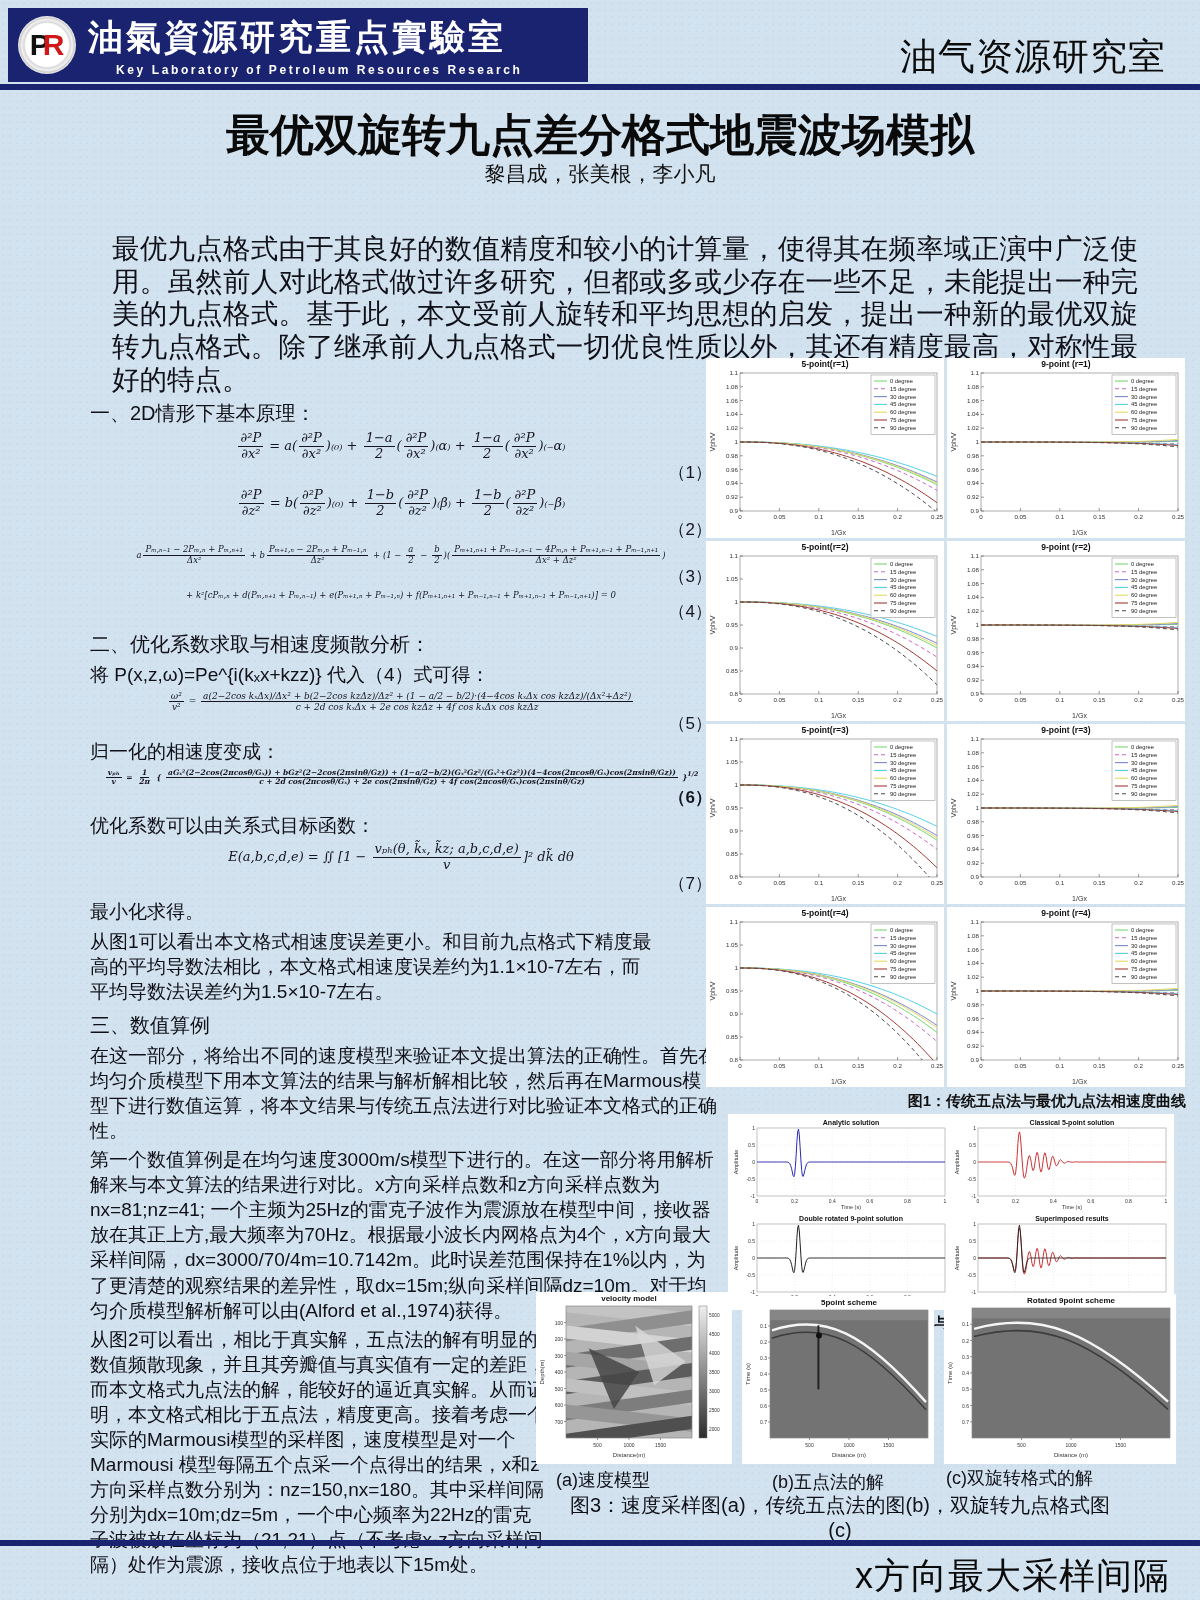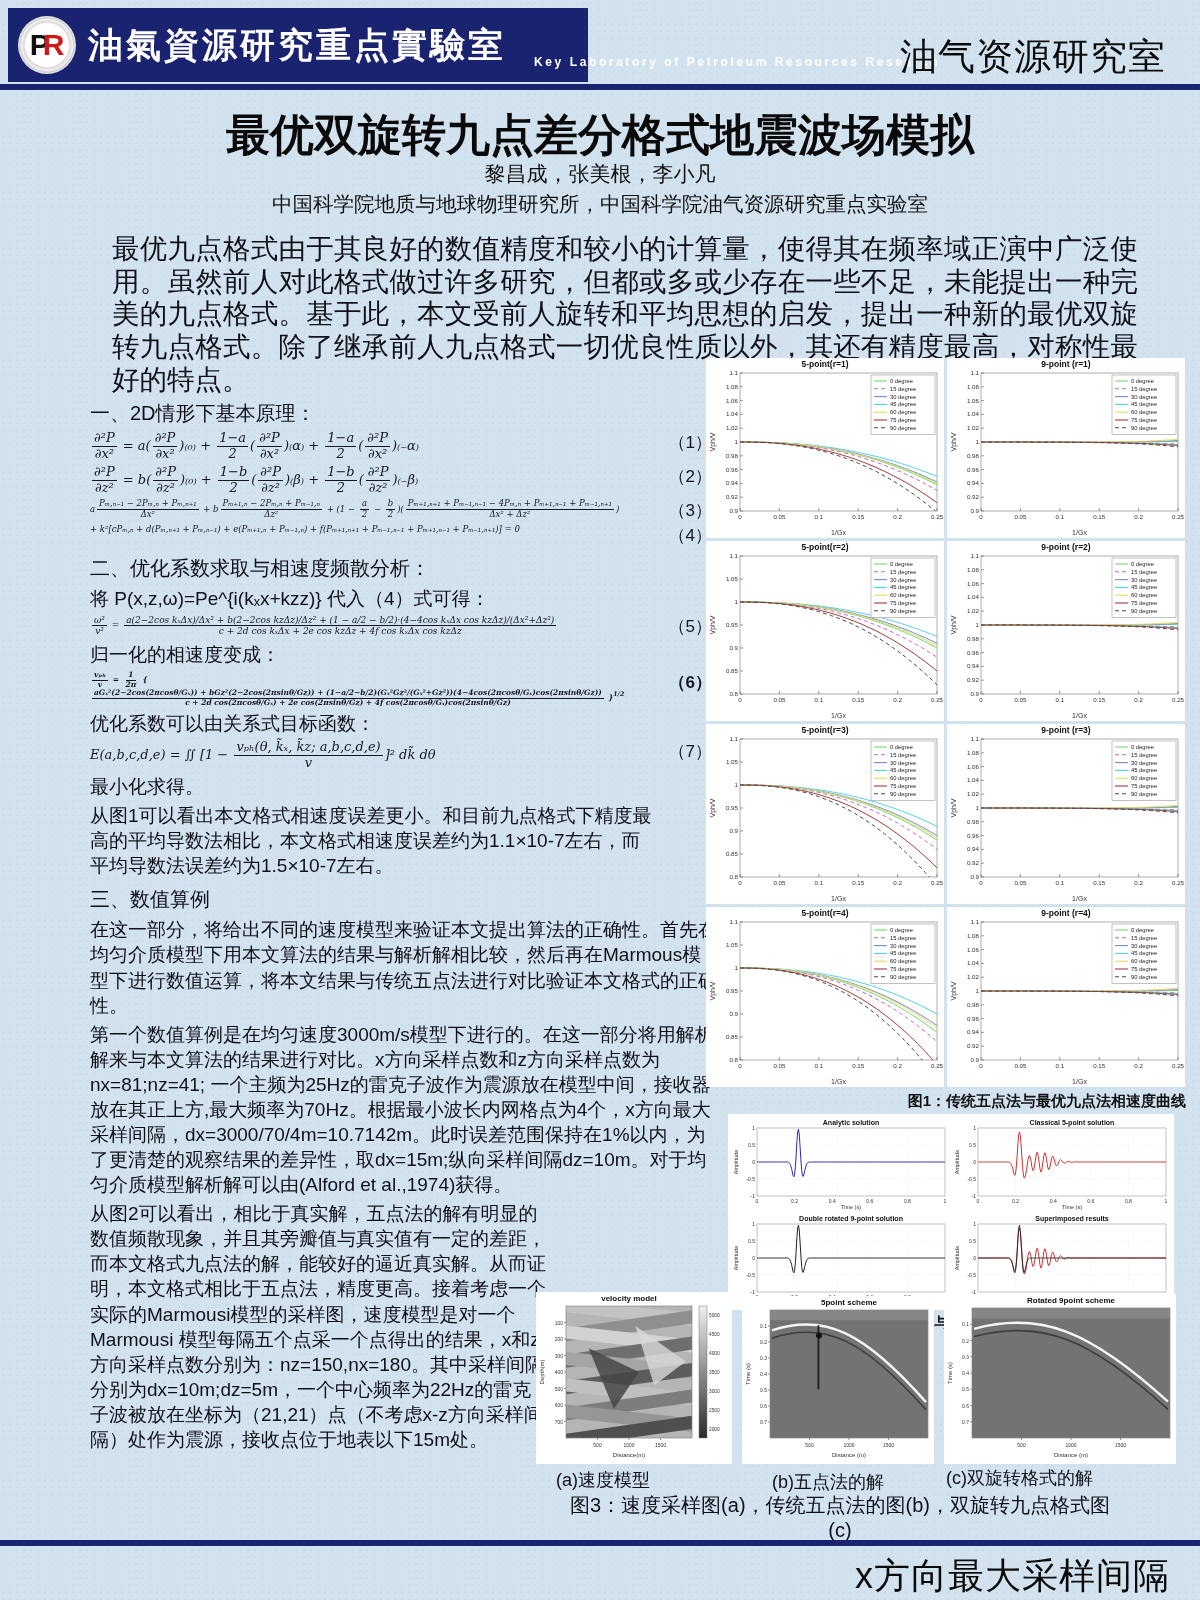--- a/index.html
+++ b/index.html
@@ -8,21 +8,21 @@
     background-image:radial-gradient(#c7dbeb 1px, rgba(0,0,0,0) 1px);background-size:7px 7px;
     font-family:"Liberation Sans",sans-serif;color:#111;}
   
   .banner{position:absolute;left:8px;top:8px;width:580px;height:74px;background:#1a2370;
     display:flex;align-items:center;padding:0 10px;box-sizing:border-box;}
   .logo{width:58px;height:58px;border-radius:50%;flex:0 0 58px;
     background:radial-gradient(circle,#ffffff 52%,#d9d9d9 56%,#f2f2f2 62%,#cfcfcf 66%,#f7f7f7 72%,#e6e6e6 100%);
     display:flex;align-items:center;justify-content:center;font-weight:bold;font-size:30px;line-height:1;}
   .logo .p{color:#111;}
   .logo .r{color:#d01818;margin-left:-7px;}
-  .banner-text{margin-left:12px;display:flex;align-items:flex-end;}
+  .banner-text{margin-left:12px;display:flex;flex-direction:column;}
   .lab-zh{color:#fff;font-family:"DejaVu Serif",serif;font-weight:bold;font-size:35px;letter-spacing:3px;white-space:nowrap;}
   .lab-en{color:#fff;font-size:12px;font-weight:bold;letter-spacing:2.6px;margin-top:2px;white-space:nowrap;padding-left:28px;}
   .dept{position:absolute;right:34px;top:32px;font-size:37px;color:#0b0b0b;letter-spacing:1px;}
   .rule{position:absolute;left:0;width:1200px;height:6px;background:#1a2370;}
   .rule-top{top:84px;}
   .rule-bottom{top:1540px;}
   .footer-text{position:absolute;right:30px;top:1552px;font-size:36px;color:#0b0b0b;letter-spacing:1px;}
   
   .main-title{position:absolute;left:0;top:106px;width:1200px;text-align:center;font-size:44px;font-weight:bold;color:#0a0a0a;}
   .authors{position:absolute;left:0;top:160px;width:1200px;text-align:center;font-size:21px;}
@@ -35,21 +35,21 @@
   .w-full{width:630px;}
   .w-mid{width:568px;}
   .w-narrow{width:458px;}
   
   .eq{font-family:"DejaVu Serif",serif;font-style:italic;color:#15151f;margin:4px 0;}
   .eq-md{font-size:13px;}
   .eq-sm{font-size:8.5px;}
   .eq-5{font-size:9px;}
   .eq-xs{font-size:7.5px;font-weight:bold;}
   .eq-7{font-size:13px;}
-  .eqline{display:flex;align-items:flex-start;margin:2px 0;}
+  .eqline{display:flex;align-items:center;margin:2px 0;flex-direction:column;}
   .eqbody{display:inline-block;}
   .eqnum{margin-left:auto;font-style:normal;font-family:"Liberation Sans",sans-serif;font-size:17px;padding-left:6px;white-space:nowrap;}
   .fr{display:inline-flex;flex-direction:column;align-items:center;vertical-align:middle;margin:0 2px;line-height:1.12;text-align:center;}
   .fn{border-bottom:1px solid currentColor;padding:0 2px;}
   .fd{padding:0 2px;}
   
   #charts-grid{position:absolute;left:706px;top:358px;width:482px;display:grid;
     grid-template-columns:238px 238px;grid-auto-rows:180px;gap:3px;}
   .chart-cell{background:#ffffff;}
   #fig1-caption{position:absolute;left:706px;top:1092px;width:480px;text-align:right;font-size:15px;font-weight:600;}
@@ -79,21 +79,20 @@
     <div class="banner-text">
       <div class="lab-zh">油氣資源研究重点實驗室</div>
       <div class="lab-en">Key Laboratory of Petroleum Resources Research</div>
     </div>
   </div>
   <div class="dept">油气资源研究室</div>
   <div class="rule rule-top"></div>
 
   <div class="main-title">最优双旋转九点差分格式地震波场模拟</div>
   <div class="authors">黎昌成，张美根，李小凡</div>
-  <div class="affiliation">中国科学院地质与地球物理研究所，中国科学院油气资源研究重点实验室</div>
   <div class="abstract">最优九点格式由于其良好的数值精度和较小的计算量，使得其在频率域正演中广泛使用。虽然前人对此格式做过许多研究，但都或多或少存在一些不足，未能提出一种完美的九点格式。基于此，本文受前人旋转和平均思想的启发，提出一种新的最优双旋转九点格式。除了继承前人九点格式一切优良性质以外，其还有精度最高，对称性最好的特点。</div>
 
   <div class="left-col">
     <div class="sec-h">一、2D情形下基本原理：</div>
     <div class="eq eq-md">
         <div class="eqline">
           <span class="eqbody"><span class="fr">
               <span class="fn">∂²P</span>
               <span class="fd">∂x²</span>
             </span><span> = a(</span><span class="fr">

